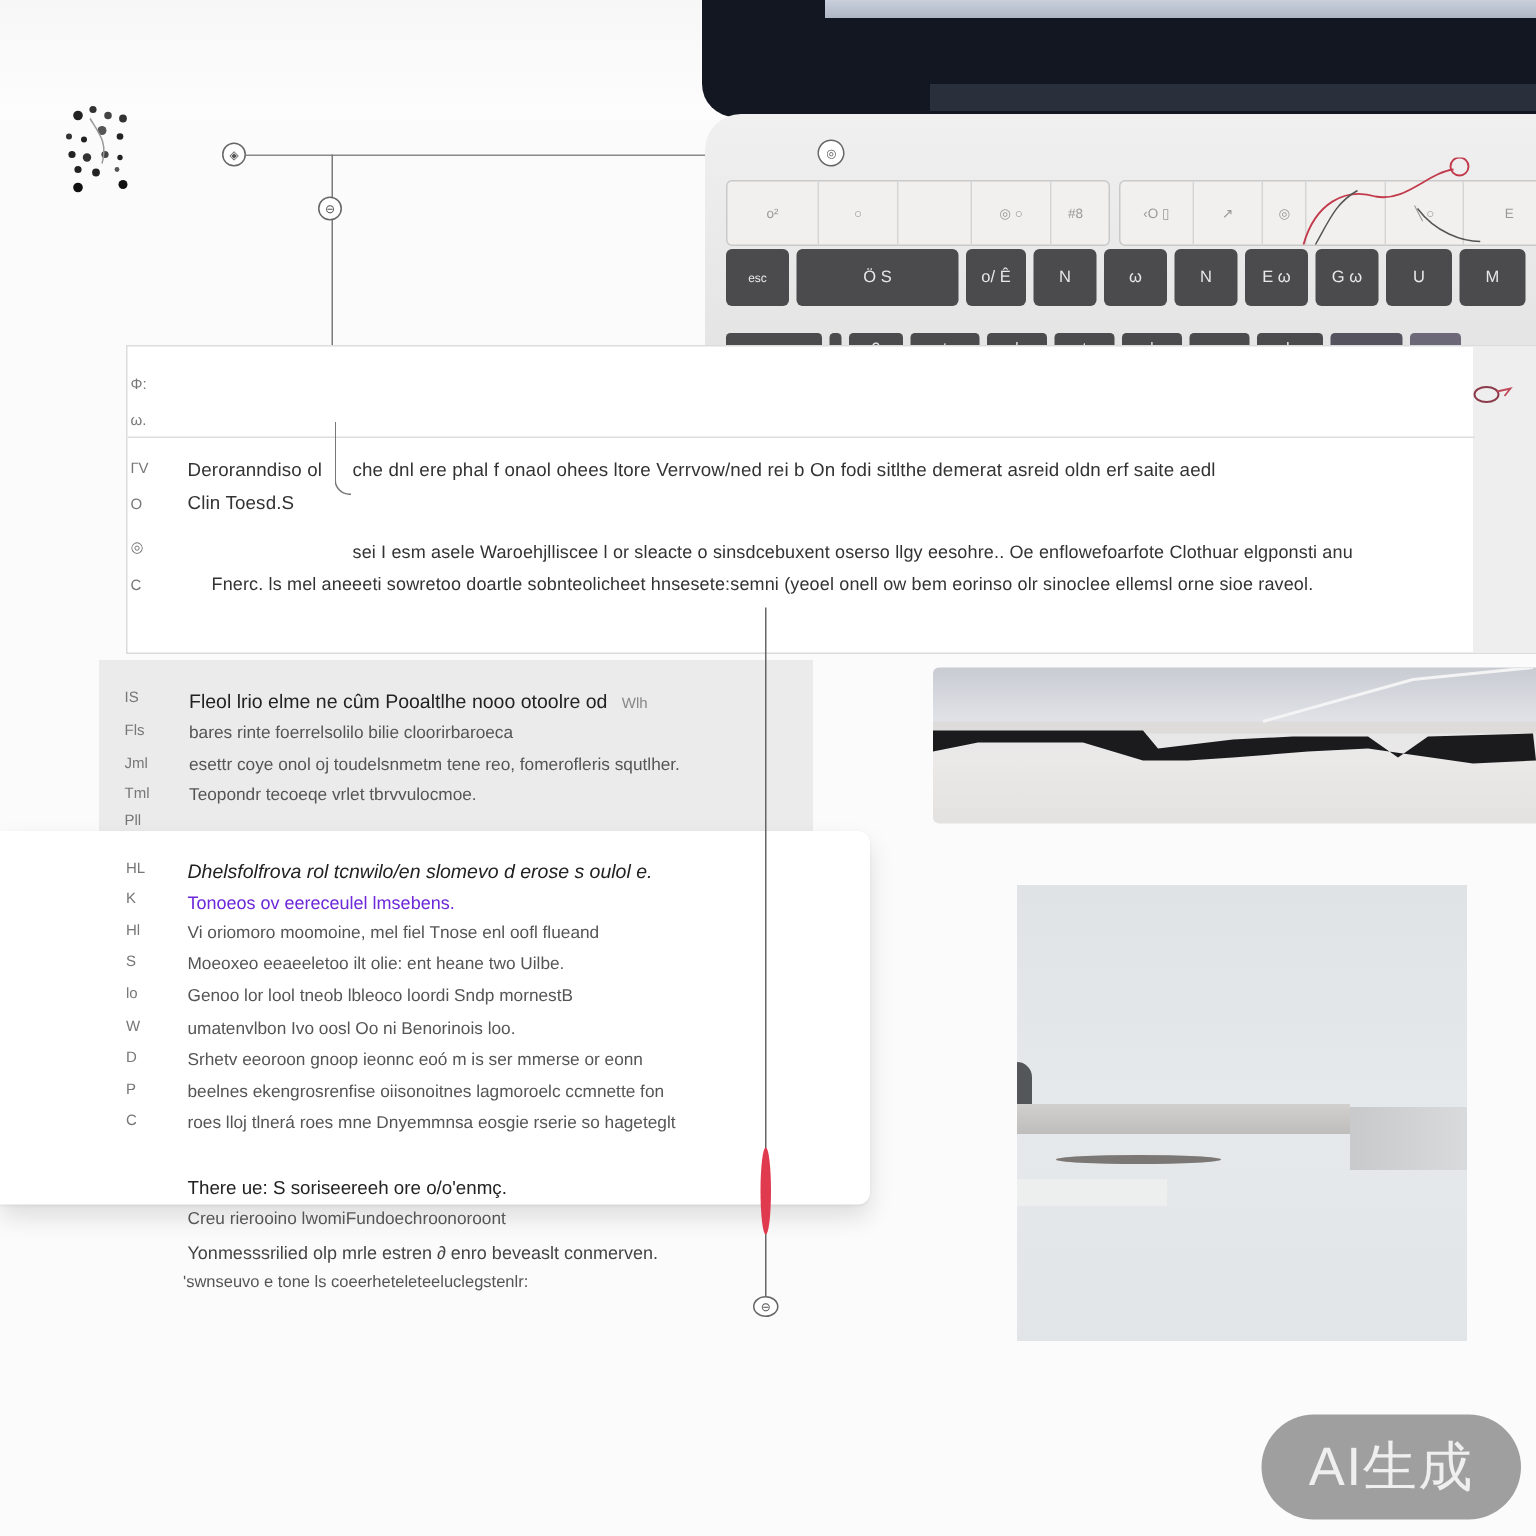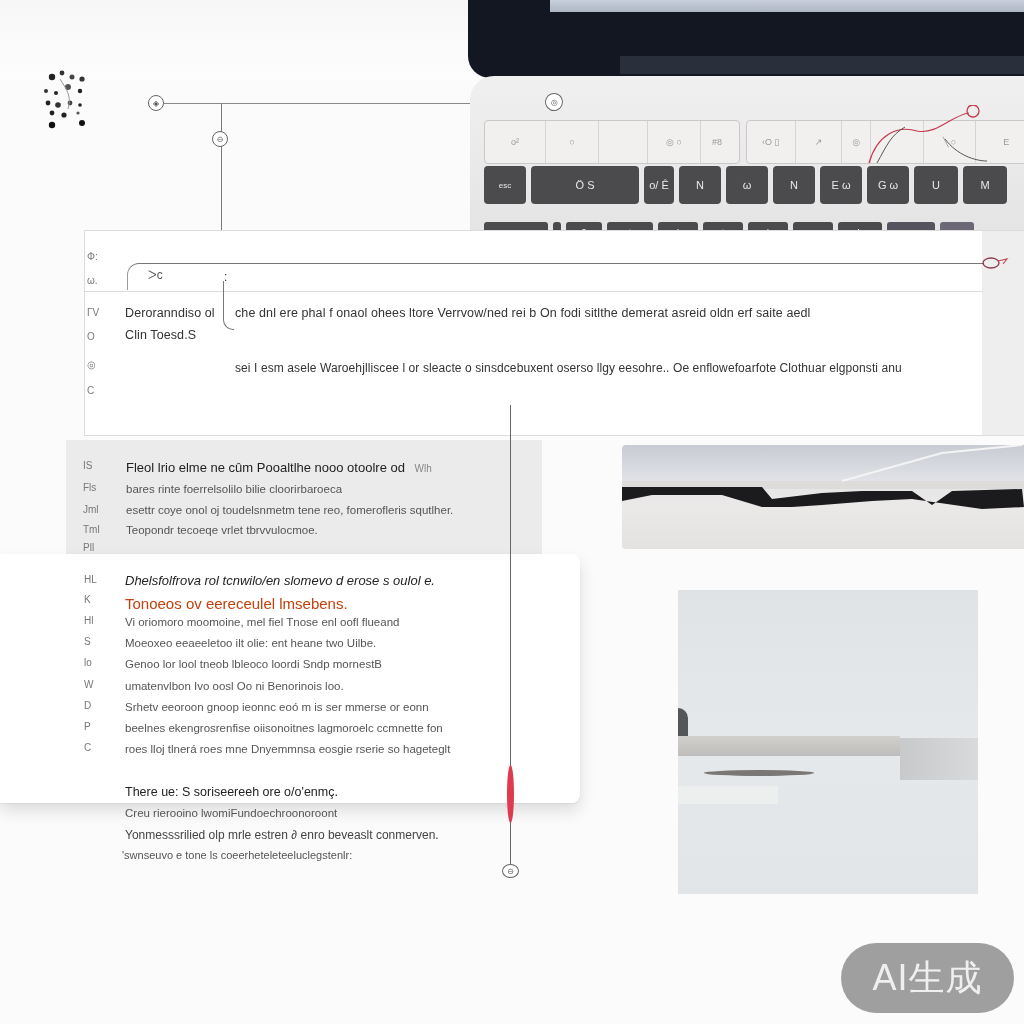--- a/index.html
+++ b/index.html
@@ -72,21 +72,21 @@
         <path d="M12 58 C20 30,40 20,60 26 C80 30,95 10,112 8" stroke="#c23a4b" stroke-width="1.2" fill="none"></path>
         <circle cx="116" cy="6" r="6" stroke="#c23a4b" stroke-width="1.3" fill="none"></circle>
         <path d="M20 58 C30 40,34 30,48 22" stroke="#555" stroke-width="1" fill="none"></path>
         <path d="M88 34 C100 50,118 56,130 56" stroke="#555" stroke-width="1" fill="none"></path>
       </svg>
     </div>
   </div>
   <div class="key-row" style="top:90px;">
     <div class="key" style="width:42px;font-size:8px;">esc</div>
     <div class="key" style="width:108px;">Ö  S</div>
-    <div class="key" style="width:30px;">o/ Ê</div>
+    <div class="key" style="width:40px;">o/ Ê</div>
     <div class="key" style="width:42px;">N</div>
     <div class="key" style="width:42px;">ω</div>
     <div class="key" style="width:42px;">N</div>
     <div class="key" style="width:42px;">E ω</div>
     <div class="key" style="width:42px;">G ω</div>
     <div class="key" style="width:44px;">U</div>
     <div class="key" style="width:44px;">M</div>
 
   </div>
   <div class="key-row" style="top:146px;">
@@ -127,40 +127,37 @@
 
 <div class="abs hline" style="left:164px;top:103px;width:306px;"></div>
 <div class="abs vline" style="left:221px;top:103px;height:132px;"></div>
 <div class="abs node" style="left:148px;top:95px;">◈</div>
 <div class="abs node" style="left:212px;top:131px;">⊖</div>
 <div class="abs node" style="left:210px;top:235px;width:22px;height:16px;">◠</div>
 <div class="abs node" style="left:545px;top:93px;width:18px;height:18px;transform:rotate(-20deg);">◎</div>
 
 <div class="abs panel1">
   <div class="side"></div>
-  <div class="search">
-    <span style="position:absolute;left:20px;top:4px;font-size:12px;color:#555;">ᐳc</span>
-    <span style="position:absolute;left:96px;top:6px;font-size:12px;color:#333;">:</span>
-  </div>
   <svg style="position:absolute;left:896px;top:24px;" width="30" height="16">
     <ellipse cx="10" cy="8" rx="8" ry="5" stroke="#8b3a4a" stroke-width="1.3" fill="none"></ellipse>
     <path d="M17 6 L26 4 L22 9" stroke="#c04a5a" stroke-width="1.2" fill="none"></path>
   </svg>
   <div class="search-sep"></div>
   <div class="gutter" style="left:2px;top:20px;">Φ:</div>
   <div class="gutter" style="left:2px;top:44px;">ω.</div>
   <div class="gutter" style="left:2px;top:76px;">ГV</div>
   <div class="gutter" style="left:2px;top:100px;">O</div>
   <div class="gutter" style="left:2px;top:128px;">◎</div>
   <div class="gutter" style="left:2px;top:154px;">C</div>
   <div class="p1-text" style="left:40px;top:75px;">Deroranndiso ol</div>
   <div class="p1-text" style="left:40px;top:97px;">Clin Toesd.S</div>
   <div class="abs" style="left:138px;top:50px;width:10px;height:48px;border-left:1px solid #777;border-bottom:1px solid #777;border-radius:0 0 0 10px;"></div>
   <div class="p1-text" style="left:150px;top:75px;">che dnl ere phal f onaol  ohees ltore  Verrvow/ned rei b  On fodi  sitlthe demerat  asreid oldn erf  saite aedl</div>
   <div class="p1-text" style="left:150px;top:97px;font-size:12px;margin-top:33px;">sei I esm asele  Waroehjlliscee  l or sleacte  o sinsdcebuxent  oserso llgy eesohre..  Oe  enflowefoarfote  Clothuar elgponsti  anu</div>
+  <div class="p1-text" style="left:56px;top:151px;font-size:12px;">Fnerc.    ls mel   aneeeti sowretoo  doartle  sobnteolicheet  hnsesete:semni  (yeoel  onell ow bem eorinso  olr sinoclee  ellemsl orne  sioe raveol.</div>
 </div>
 
 <div class="abs panel2">
   <div class="gutter" style="left:17px;top:20px;">IS</div>
   <div class="gutter" style="left:17px;top:42px;">Fls</div>
   <div class="gutter" style="left:17px;top:64px;">Jml</div>
   <div class="gutter" style="left:17px;top:84px;">Tml</div>
   <div class="gutter" style="left:17px;top:102px;">Pll</div>
   <div class="line-text strong" style="left:60px;top:20px;">
     <span>Fleol lrio elme ne cûm Pooaltlhe nooo otoolre od</span>
@@ -175,21 +172,21 @@
   <div class="gutter" style="left:84px;top:20px;">HL</div>
   <div class="gutter" style="left:84px;top:40px;">K</div>
   <div class="gutter" style="left:84px;top:61px;">Hl</div>
   <div class="gutter" style="left:84px;top:82px;">S</div>
   <div class="gutter" style="left:84px;top:103px;">lo</div>
   <div class="gutter" style="left:84px;top:125px;">W</div>
   <div class="gutter" style="left:84px;top:146px;">D</div>
   <div class="gutter" style="left:84px;top:167px;">P</div>
   <div class="gutter" style="left:84px;top:188px;">C</div>
   <div class="line-text strong" style="left:125px;top:19px;font-style:italic;">Dhelsfolfrova rol tcnwilo/en slomevo d erose s oulol e.</div>
-  <div class="line-text" style="left:125px;top:41px;font-size:15px;color:#c2410c;">Tonoeos ov eereceulel  lmsebens.</div>
+  <div class="line-text" style="left:125px;top:41px;font-size:12px;color:#6d28d9;">Tonoeos ov eereceulel  lmsebens.</div>
   <div class="line-text" style="left:125px;top:62px;font-size:11.5px;">Vi oriomoro moomoine, mel fiel Tnose enl oofl flueand</div>
   <div class="line-text" style="left:125px;top:83px;font-size:11.5px;">Moeoxeo eeaeeletoo ilt olie: ent  heane two  Uilbe.</div>
   <div class="line-text" style="left:125px;top:104px;font-size:11.5px;">Genoo  lor  lool tneob  lbleoco loordi Sndp  mornestB</div>
   <div class="line-text" style="left:125px;top:126px;font-size:11.5px;">umatenvlbon Ivo oosl Oo ni Benorinois loo.</div>
   <div class="line-text" style="left:125px;top:147px;font-size:11.5px;">Srhetv eeoroon gnoop ieonnc eoó  m is  ser mmerse  or eonn</div>
   <div class="line-text" style="left:125px;top:168px;font-size:11.5px;">beelnes ekengrosrenfise oiisonoitnes lagmoroelc ccmnette fon</div>
   <div class="line-text" style="left:125px;top:189px;font-size:11.5px;">roes lloj tlnerá  roes  mne  Dnyemmnsa  eosgie  rserie so hageteglt</div>
   <div class="line-text strong" style="left:125px;top:231px;font-size:12.5px;">There ue: S soriseereeh ore o/o'enmç.</div>
   <div class="line-text" style="left:125px;top:253px;font-size:11.5px;">Creu rierooino  lwomiFundoechroonoroont</div>
   <div class="line-text" style="left:125px;top:274px;font-size:12px;color:#444;">Yonmesssrilied  olp  mrle  estren ∂ enro  beveaslt  conmerven.</div>

